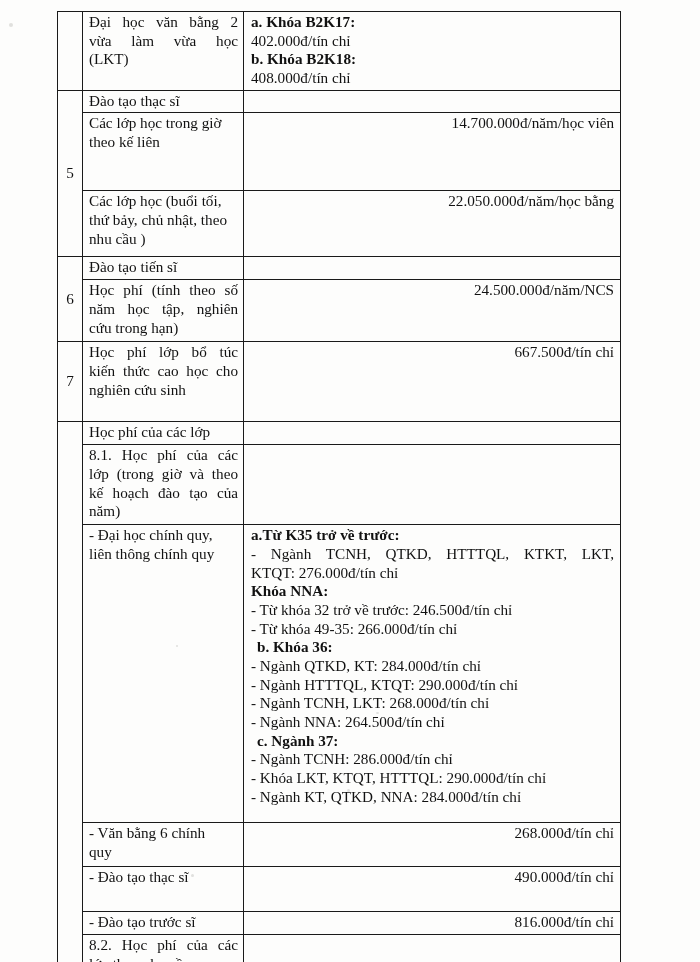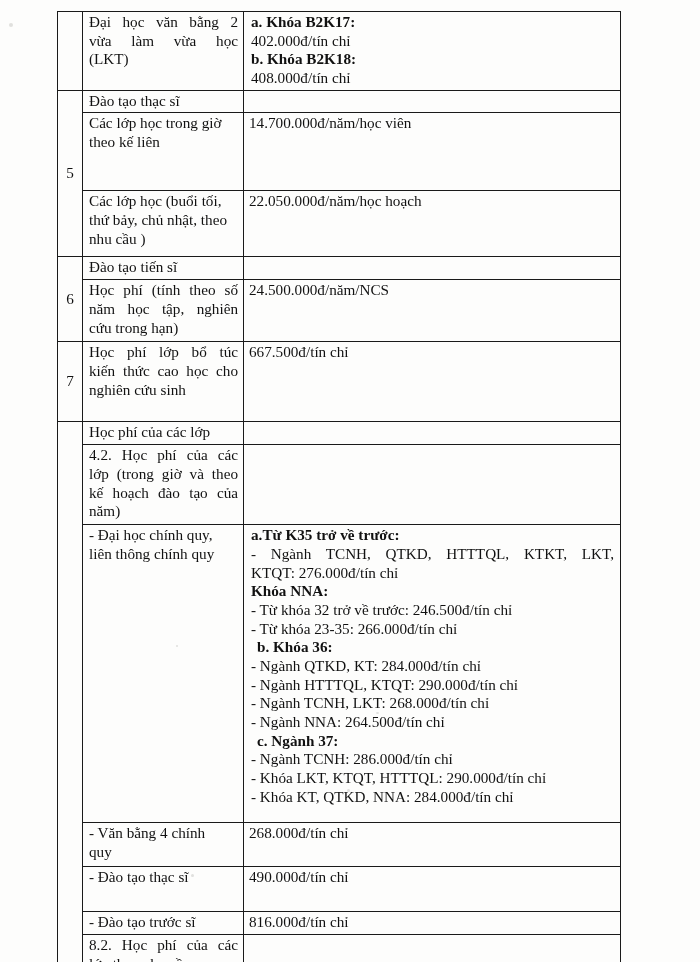--- a/index.html
+++ b/index.html
@@ -54,20 +54,21 @@
 
   td.desc {
     text-align: justify;
     text-align-last: left;
     hyphens: none;
     padding-left: 6px;
     padding-right: 5px;
   }
 
   td.fee {
+    text-align: right;
     padding-right: 6px;
     padding-top: 1px;
   }
 
   td.fee.left {
     text-align: left;
     padding-left: 7px;
     margin-top: 16px;
   }
 
@@ -145,21 +146,21 @@
       </tr>
 
       <tr>
         <td class="desc" style="height:62px">
           <span class="desc-block">
             <span>Các lớp học (buổi tối,</span>
             <span>thứ bảy, chủ nhật, theo</span>
             <span>nhu cầu )</span>
           </span>
         </td>
-        <td class="fee">22.050.000đ/năm/học hoạch</td>
+        <td class="fee">22.050.000đ/năm/học bằng</td>
       </tr>
 
       <tr>
         <td class="num" rowspan="2">6</td>
         <td class="desc" style="height:18px">Đào tạo tiến sĩ</td>
         <td class="fee"></td>
       </tr>
 
       <tr>
         <td class="desc" style="height:58px">
@@ -186,21 +187,21 @@
 
       <tr>
         <td class="num" rowspan="8"></td>
         <td class="desc" style="height:19px">Học phí của các lớp</td>
         <td class="fee"></td>
       </tr>
 
       <tr>
         <td class="desc" style="height:76px">
           <span class="desc-block">
-            <span class="jline">4.2. Học phí của các</span>
+            <span class="jline">8.1. Học phí của các</span>
             <span class="jline">lớp (trong giờ và theo</span>
             <span class="jline">kế hoạch đào tạo của</span>
             <span class="jline-last">năm)</span>
           </span>
         </td>
         <td class="fee"></td>
       </tr>
 
       <tr>
         <td class="desc" style="height:294px">
@@ -209,38 +210,38 @@
             <span>liên thông chính quy</span>
           </span>
         </td>
         <td class="fee left">
           <span class="fee-lines">
             <span class="b">a.Từ K35 trở về trước:</span>
             <span class="jline">- Ngành TCNH, QTKD, HTTTQL, KTKT, LKT,</span>
             <span>KTQT: 276.000đ/tín chỉ</span>
             <span class="b">Khóa NNA:</span>
             <span>- Từ khóa 32 trở về trước: 246.500đ/tín chỉ</span>
-            <span>- Từ khóa 23-35:  266.000đ/tín chỉ</span>
+            <span>- Từ khóa 49-35:  266.000đ/tín chỉ</span>
             <span class="b" style="padding-left:6px">b. Khóa 36:</span>
             <span>- Ngành QTKD, KT: 284.000đ/tín chỉ</span>
             <span>- Ngành HTTTQL, KTQT: 290.000đ/tín chỉ</span>
             <span>- Ngành TCNH, LKT: 268.000đ/tín chỉ</span>
             <span>- Ngành NNA: 264.500đ/tín chỉ</span>
             <span class="b" style="padding-left:6px">c. Ngành 37:</span>
             <span>- Ngành TCNH: 286.000đ/tín chỉ</span>
             <span>- Khóa LKT, KTQT, HTTTQL: 290.000đ/tín chỉ</span>
-            <span>- Khóa KT, QTKD, NNA: 284.000đ/tín chỉ</span>
+            <span>- Ngành KT, QTKD, NNA: 284.000đ/tín chỉ</span>
           </span>
         </td>
       </tr>
 
       <tr>
         <td class="desc" style="height:40px">
           <span class="desc-block">
-            <span>- Văn bằng 4 chính</span>
+            <span>- Văn bằng 6 chính</span>
             <span>quy</span>
           </span>
         </td>
         <td class="fee">268.000đ/tín chỉ</td>
       </tr>
 
       <tr>
         <td class="desc" style="height:41px">- Đào tạo thạc sĩ</td>
         <td class="fee">490.000đ/tín chỉ</td>
       </tr>

